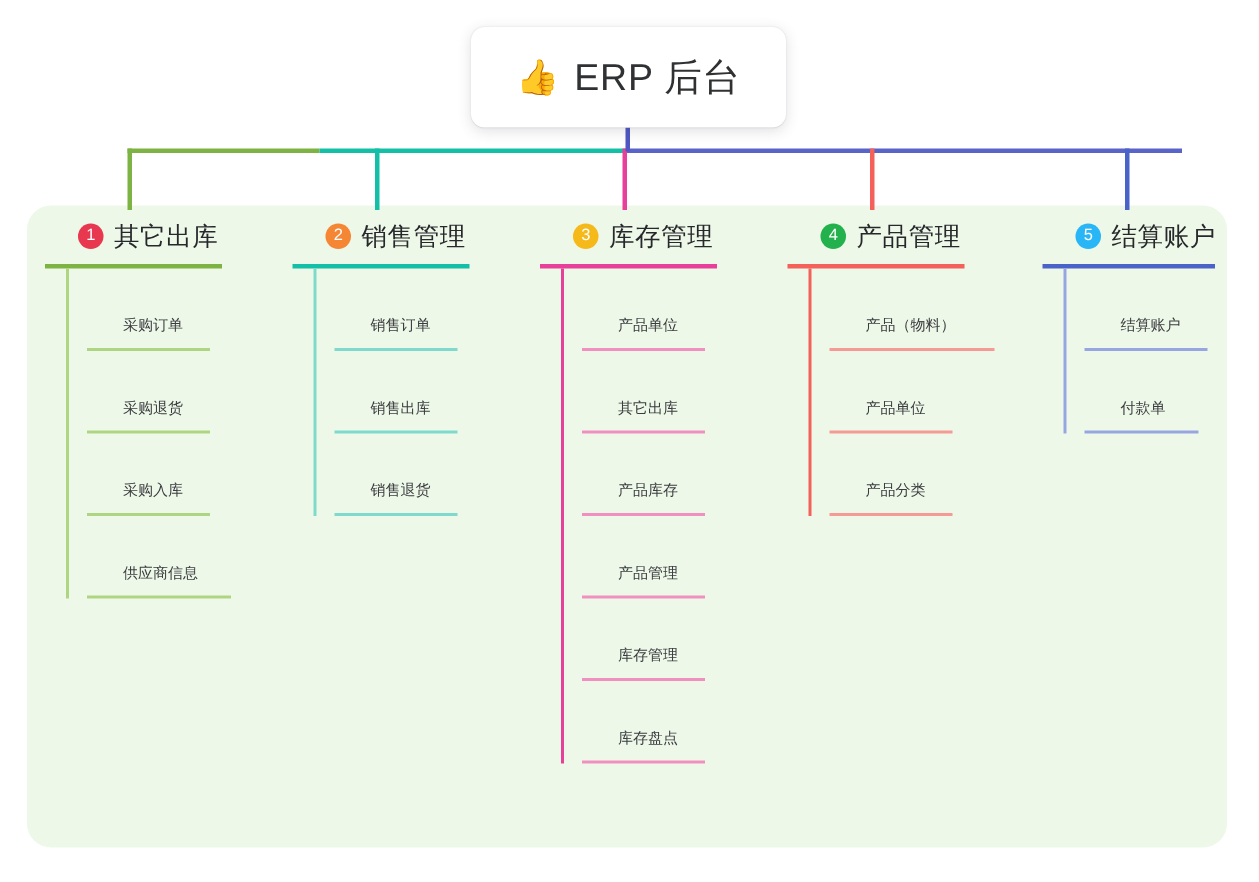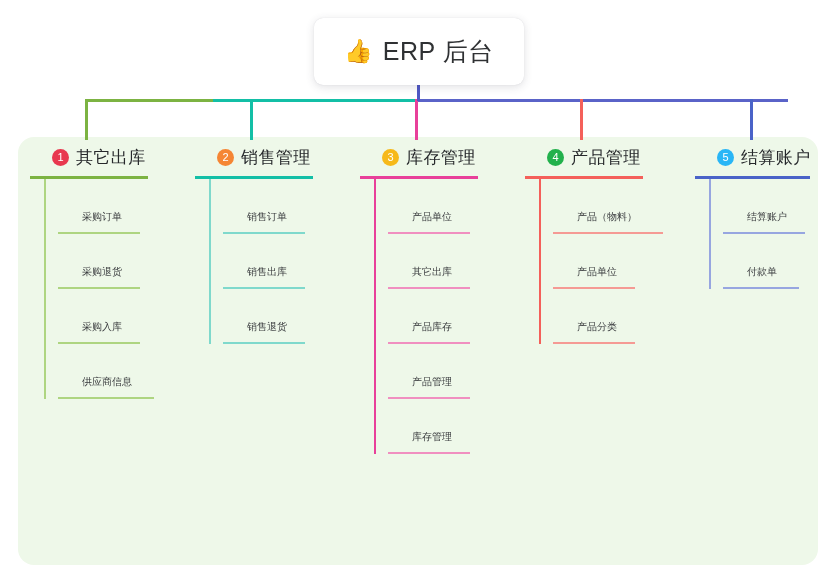--- a/index.html
+++ b/index.html
@@ -252,20 +252,24 @@
             <div class="leaf-rule" style="width: 82px; background: rgb(240, 143, 192);"></div>
           </div>
           <div class="leaf">
             <span class="leaf-label">产品管理</span>
             <div class="leaf-rule" style="width: 82px; background: rgb(240, 143, 192);"></div>
           </div>
           <div class="leaf">
             <span class="leaf-label">库存管理</span>
             <div class="leaf-rule" style="width: 82px; background: rgb(240, 143, 192);"></div>
           </div>
+          <div class="leaf">
+            <span class="leaf-label">库存盘点</span>
+            <div class="leaf-rule" style="width: 82px; background: rgb(240, 143, 192);"></div>
+          </div>
         </div>
       </div>
       <div class="drop" style="left: 580px; background: rgb(244, 96, 90);"></div>
       <div class="column" style="left: 525px; width: 170px;">
         <div class="col-header">
           <span class="badge" style="background: rgb(34, 177, 76);">4</span>
           <span class="col-title">产品管理</span>
         </div>
         <div class="col-rule" style="width: 118px; background: rgb(244, 96, 90);"></div>
         <div class="col-body">

